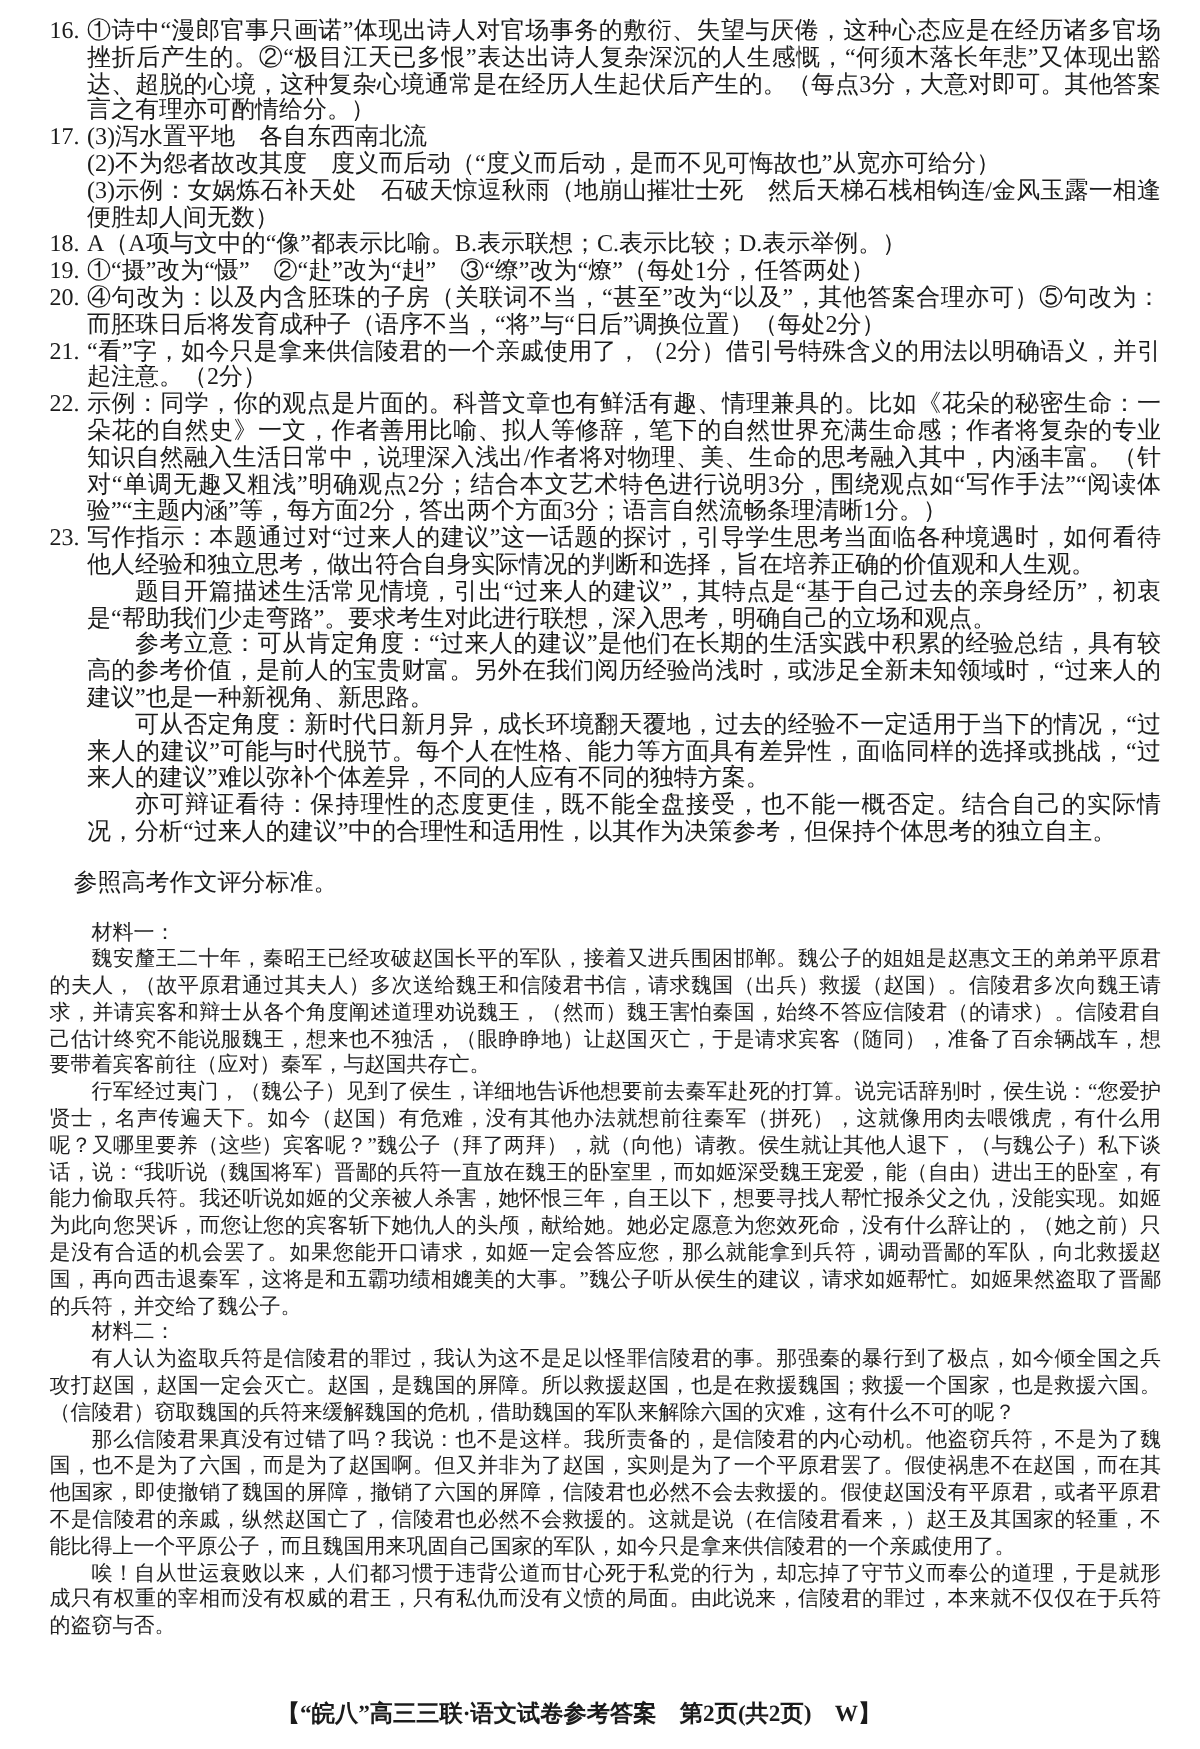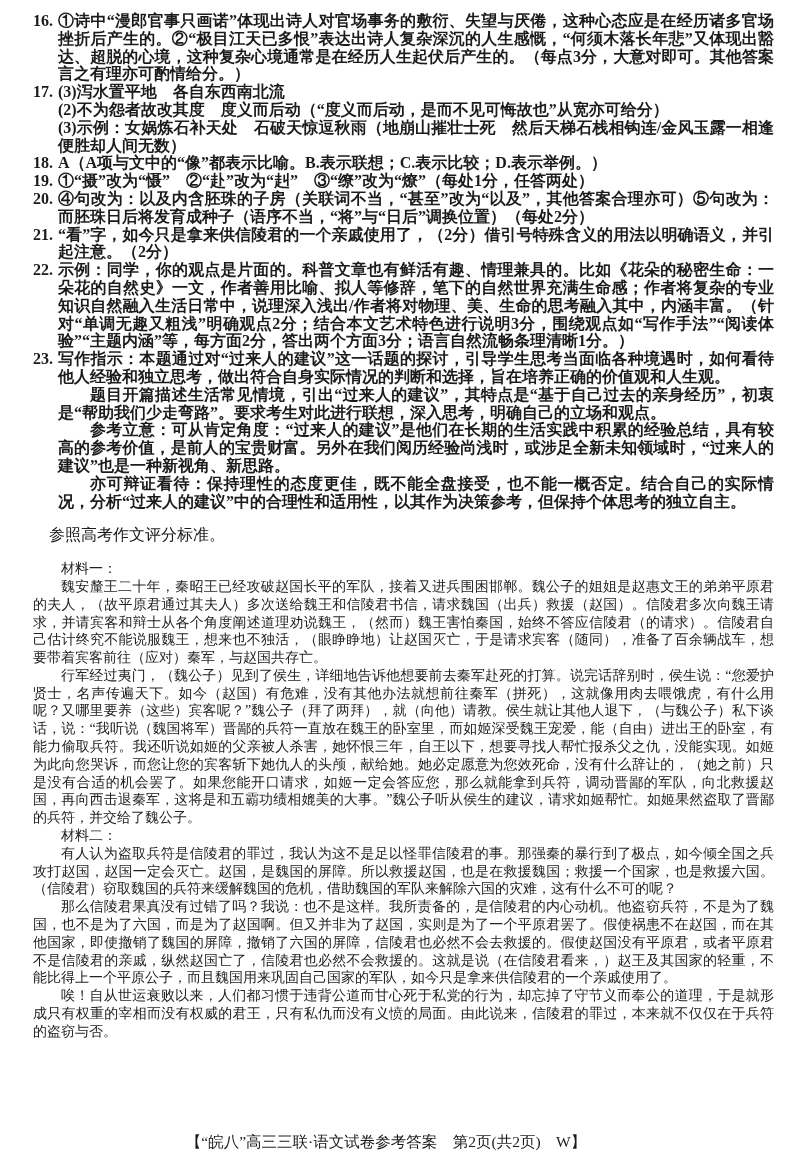--- a/index.html
+++ b/index.html
@@ -12,32 +12,32 @@
     overflow: hidden;
   }
   .doc {
     position: absolute;
     top: 12px; left: 33px; right: 26px;
     font-size: 16px;
     line-height: 17.8px;
     text-align: justify;
     text-justify: inter-ideograph;
   }
-  .item { position: relative; padding-left: 25px; font-weight: bold; }
+  .item { position: relative; padding-left: 25px; }
   .num  { position: absolute; left: 0; top: 0; }
   .ap   { margin: 0; }
   .pind { text-indent: 2em; }
   .bold-line { font-weight: normal; margin: 16px; }
   .kai { font-size: 14px; color: #222; }
   .tpara { margin: 0; text-indent: 2em; }
   .footer {
     position: absolute;
     top: 1132px; left: 0; width: 772px;
     text-align: center;
-    font-weight: normal;
+    font-weight: bold;
     font-size: 15.5px;
     color: #1b1b1b;
   }
 </style>
 </head>
 <body>
 
 <div class="doc">
 
   <div class="item">
@@ -75,20 +75,21 @@
   <div class="item">
     <span class="num">22.</span>
     <p class="ap">示例：同学，你的观点是片面的。科普文章也有鲜活有趣、情理兼具的。比如《花朵的秘密生命：一朵花的自然史》一文，作者善用比喻、拟人等修辞，笔下的自然世界充满生命感；作者将复杂的专业知识自然融入生活日常中，说理深入浅出/作者将对物理、美、生命的思考融入其中，内涵丰富。（针对“单调无趣又粗浅”明确观点2分；结合本文艺术特色进行说明3分，围绕观点如“写作手法”“阅读体验”“主题内涵”等，每方面2分，答出两个方面3分；语言自然流畅条理清晰1分。）</p>
   </div>
 
   <div class="item">
     <span class="num">23.</span>
     <p class="ap">写作指示：本题通过对“过来人的建议”这一话题的探讨，引导学生思考当面临各种境遇时，如何看待他人经验和独立思考，做出符合自身实际情况的判断和选择，旨在培养正确的价值观和人生观。</p>
     <p class="ap pind">题目开篇描述生活常见情境，引出“过来人的建议”，其特点是“基于自己过去的亲身经历”，初衷是“帮助我们少走弯路”。要求考生对此进行联想，深入思考，明确自己的立场和观点。</p>
     <p class="ap pind">参考立意：可从肯定角度：“过来人的建议”是他们在长期的生活实践中积累的经验总结，具有较高的参考价值，是前人的宝贵财富。另外在我们阅历经验尚浅时，或涉足全新未知领域时，“过来人的建议”也是一种新视角、新思路。</p>
+    <p class="ap pind">可从否定角度：新时代日新月异，成长环境翻天覆地，过去的经验不一定适用于当下的情况，“过来人的建议”可能与时代脱节。每个人在性格、能力等方面具有差异性，面临同样的选择或挑战，“过来人的建议”难以弥补个体差异，不同的人应有不同的独特方案。</p>
     <p class="ap pind">亦可辩证看待：保持理性的态度更佳，既不能全盘接受，也不能一概否定。结合自己的实际情况，分析“过来人的建议”中的合理性和适用性，以其作为决策参考，但保持个体思考的独立自主。</p>
   </div>
 
   <p class="bold-line">参照高考作文评分标准。</p>
 
 
   <p class="ap tpara kai">材料一：</p>
   <p class="tpara kai">魏安釐王二十年，秦昭王已经攻破赵国长平的军队，接着又进兵围困邯郸。魏公子的姐姐是赵惠文王的弟弟平原君的夫人，（故平原君通过其夫人）多次送给魏王和信陵君书信，请求魏国（出兵）救援（赵国）。信陵君多次向魏王请求，并请宾客和辩士从各个角度阐述道理劝说魏王，（然而）魏王害怕秦国，始终不答应信陵君（的请求）。信陵君自己估计终究不能说服魏王，想来也不独活，（眼睁睁地）让赵国灭亡，于是请求宾客（随同），准备了百余辆战车，想要带着宾客前往（应对）秦军，与赵国共存亡。</p>
   <p class="tpara kai">行军经过夷门，（魏公子）见到了侯生，详细地告诉他想要前去秦军赴死的打算。说完话辞别时，侯生说：“您爱护贤士，名声传遍天下。如今（赵国）有危难，没有其他办法就想前往秦军（拼死），这就像用肉去喂饿虎，有什么用呢？又哪里要养（这些）宾客呢？”魏公子（拜了两拜），就（向他）请教。侯生就让其他人退下，（与魏公子）私下谈话，说：“我听说（魏国将军）晋鄙的兵符一直放在魏王的卧室里，而如姬深受魏王宠爱，能（自由）进出王的卧室，有能力偷取兵符。我还听说如姬的父亲被人杀害，她怀恨三年，自王以下，想要寻找人帮忙报杀父之仇，没能实现。如姬为此向您哭诉，而您让您的宾客斩下她仇人的头颅，献给她。她必定愿意为您效死命，没有什么辞让的，（她之前）只是没有合适的机会罢了。如果您能开口请求，如姬一定会答应您，那么就能拿到兵符，调动晋鄙的军队，向北救援赵国，再向西击退秦军，这将是和五霸功绩相媲美的大事。”魏公子听从侯生的建议，请求如姬帮忙。如姬果然盗取了晋鄙的兵符，并交给了魏公子。</p>
 

